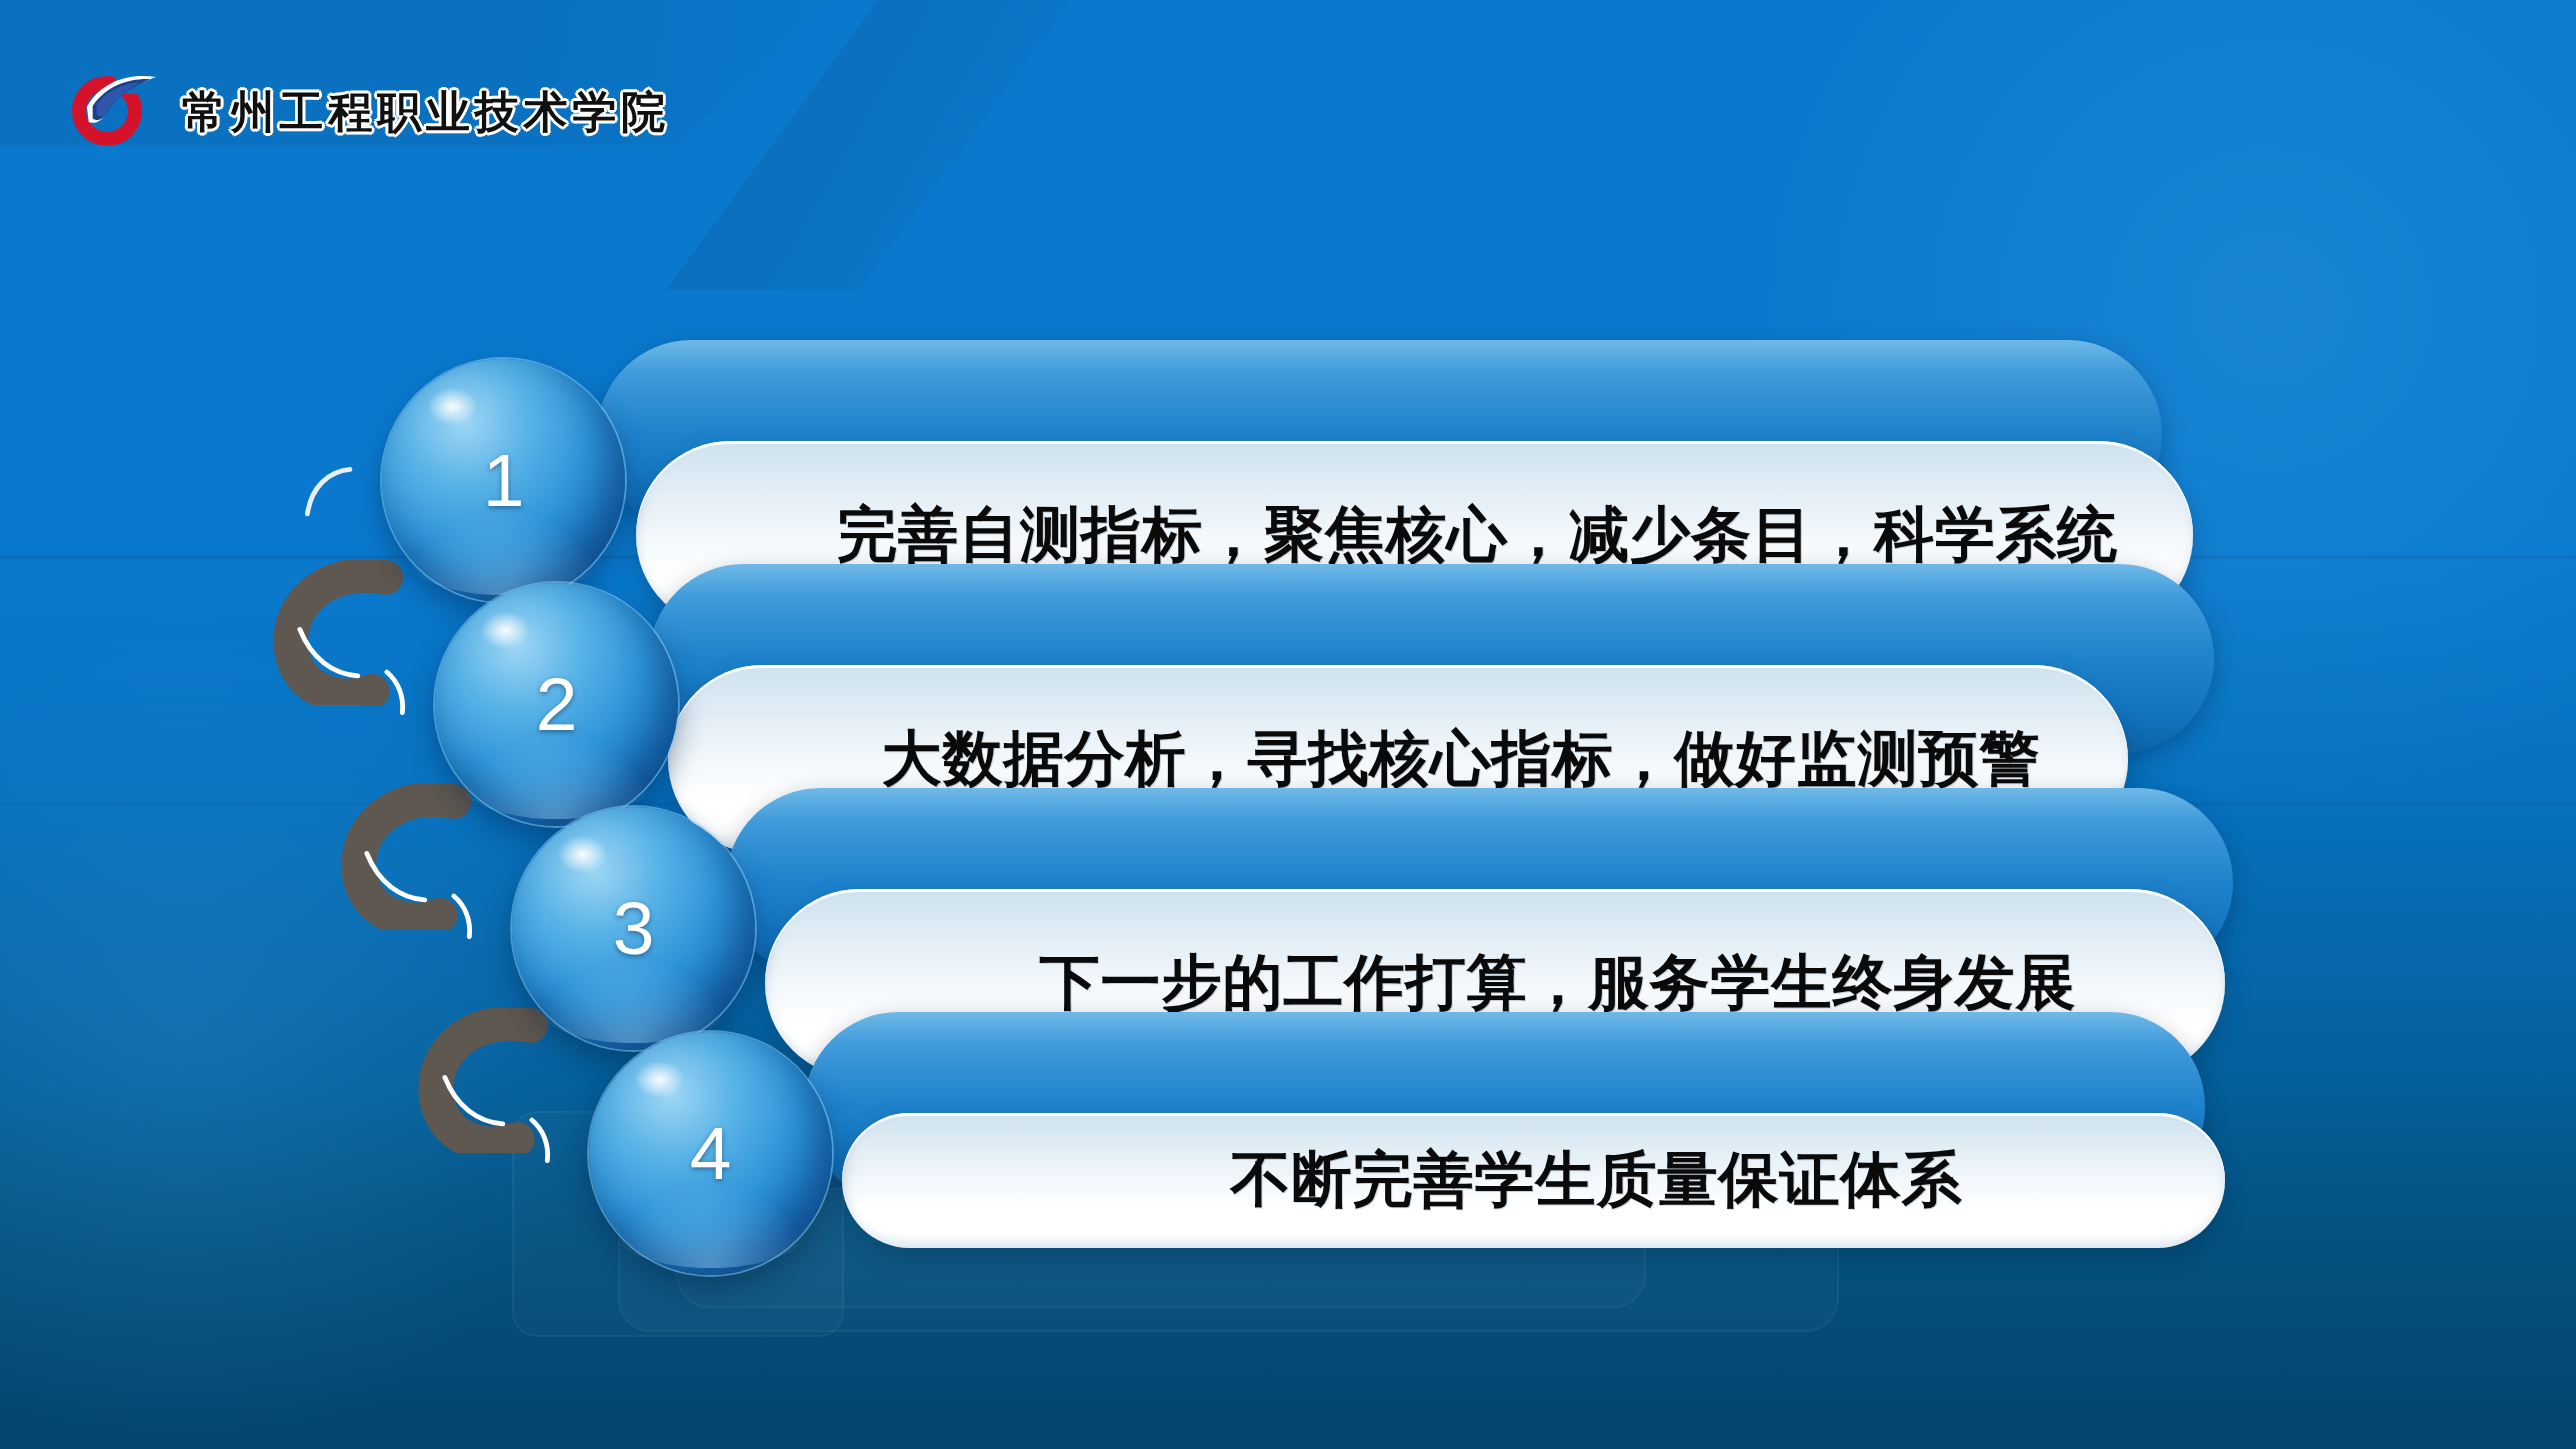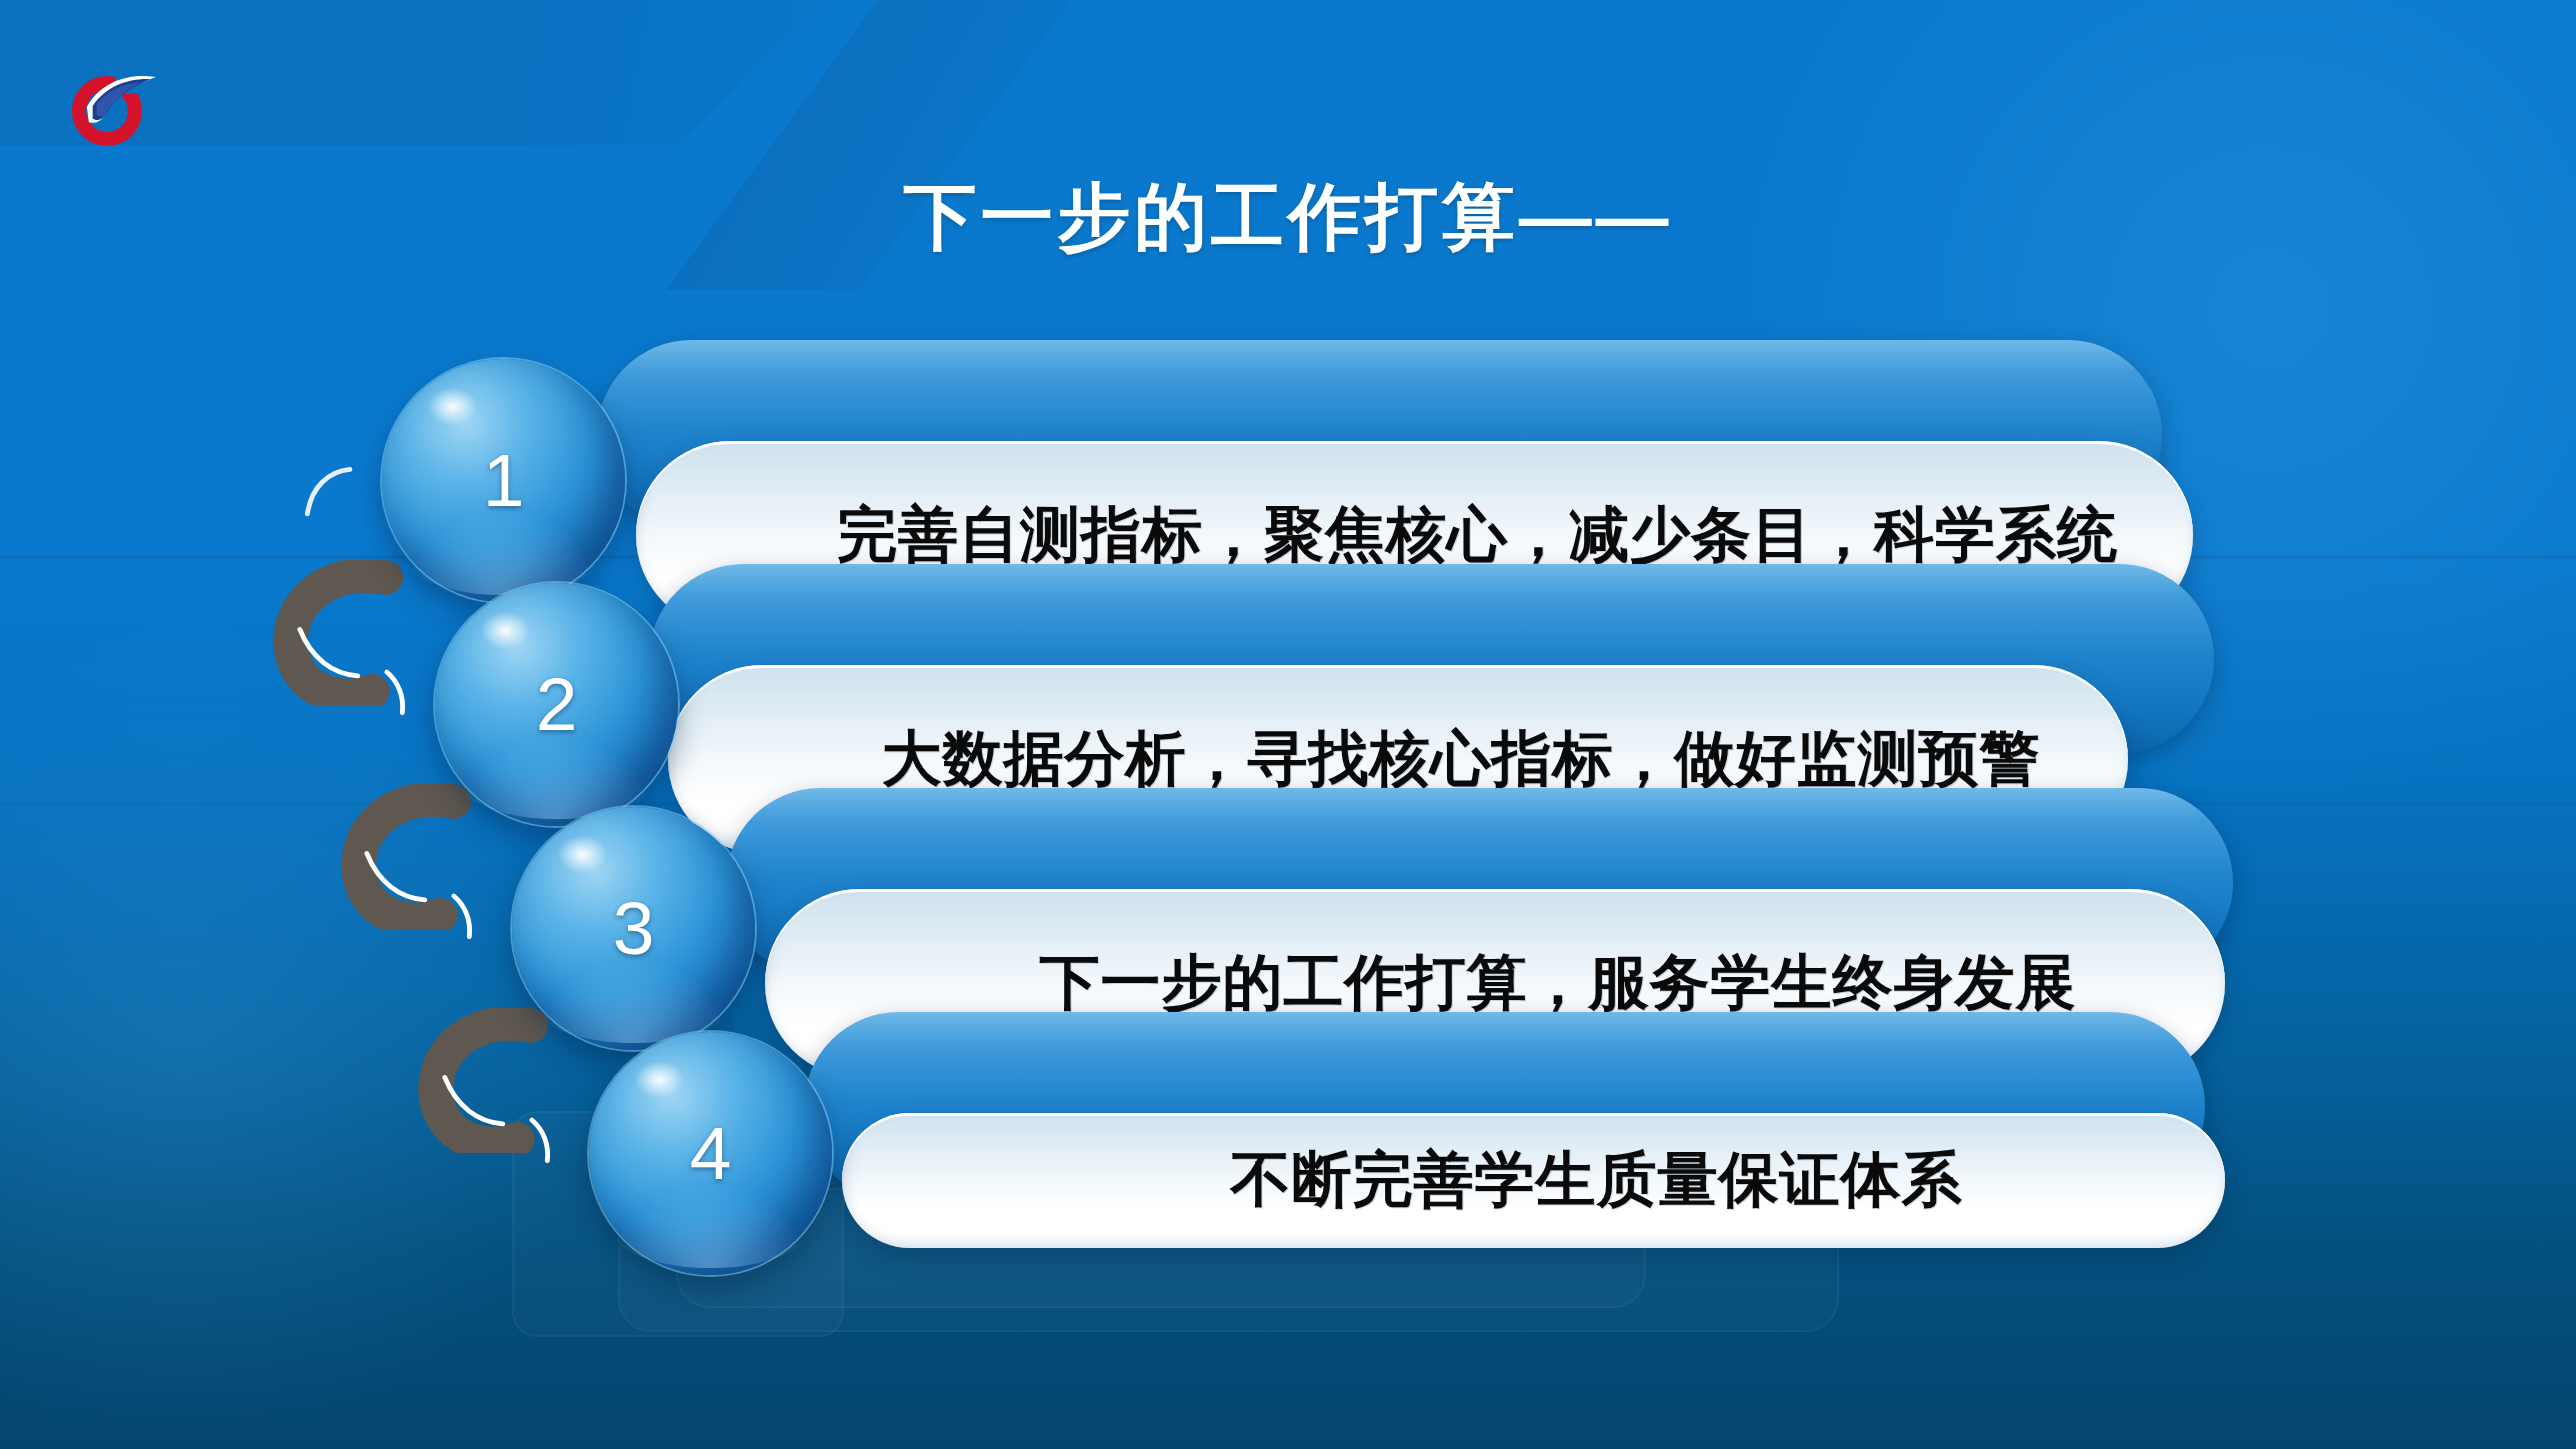--- a/index.html
+++ b/index.html
@@ -235,23 +235,23 @@
 
   <div id="logo">
     <div class="emblem">
       <div class="ring"></div>
       <svg class="swoosh" viewBox="0 0 76 62">
         <path d="M2 34 C 16 8, 46 -2, 74 3 C 54 10, 34 20, 22 40 C 18 48, 12 52, 4 50 Z" fill="#ffffff"></path>
         <path d="M8 33 C 22 12, 46 4, 68 5 C 50 13, 32 23, 22 41 C 18 48, 13 49, 8 46 Z" fill="#1b3f8f"></path>
         <path d="M12 31 C 24 16, 42 9, 58 8 C 44 16, 30 26, 22 40 C 19 45, 15 45, 12 42 Z" fill="#2f56ab"></path>
       </svg>
     </div>
+    <div class="name">常州工程职业技术学院</div>
   </div>
 
-  <div id="title">下一步的工作打算——</div>
 
   <div id="rows">
 
     <svg class="arc-c" style="left:272px; top:560px; width:135px; height:145px;" viewBox="0 0 140 150">
       <path d="M118 18 C 60 6, 14 44, 20 92 C 25 132, 66 150, 104 136" stroke="#5f5850" stroke-width="36" fill="none" stroke-linecap="round"></path>
     </svg>
     <svg class="arc-white" style="left:290px; top:585px; width:184px; height:145px;" viewBox="0 0 190 150">
       <path d="M10 46 C 22 76, 44 92, 70 94" stroke="#ffffff" stroke-width="5" fill="none" stroke-linecap="round"></path>
       <path d="M100 90 C 112 100, 118 116, 116 132" stroke="#ffffff" stroke-width="5" fill="none" stroke-linecap="round"></path>
     </svg>

